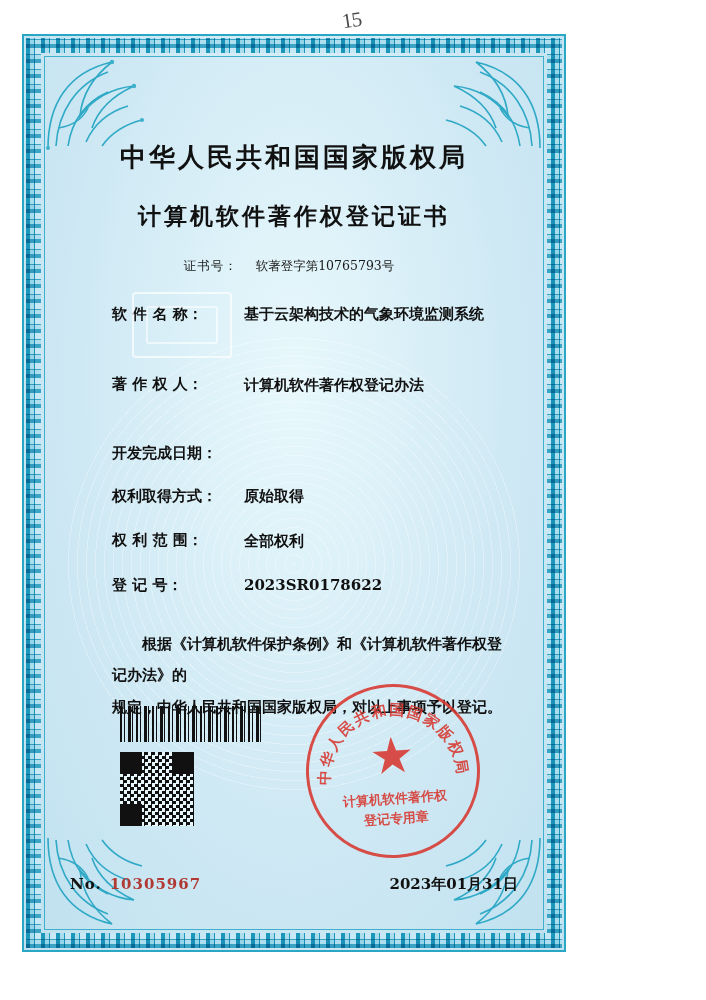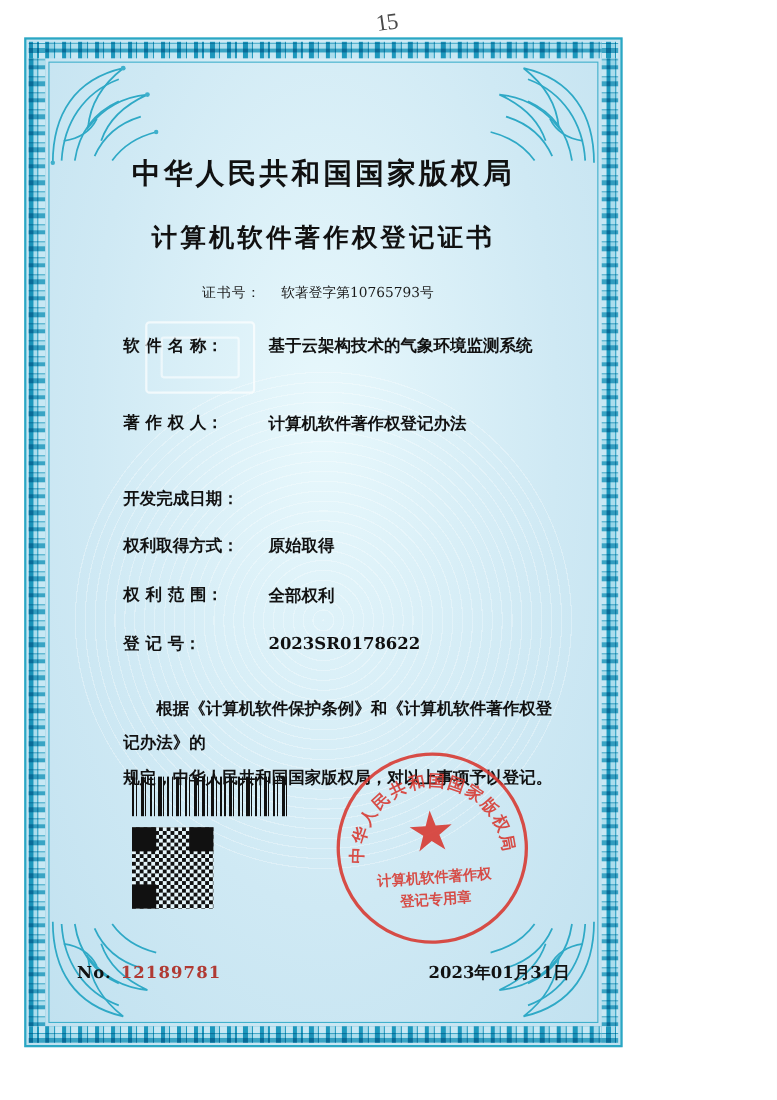--- a/index.html
+++ b/index.html
@@ -477,18 +477,18 @@
       <div class="star-glyph">★</div>
     </div>
     <div class="seal-bottom">
       <div>计算机软件著作权</div>
       <div>登记专用章</div>
     </div>
   </div>
 
   <div class="footer">
     <div class="serial">
-      <span class="nolabel">No.</span><span>12189781</span>
+      <span class="nolabel">No.</span><span>10305967</span>
     </div>
     <div class="date">2023年01月31日</div>
   </div>
 
 </div>
 
 </body></html>

